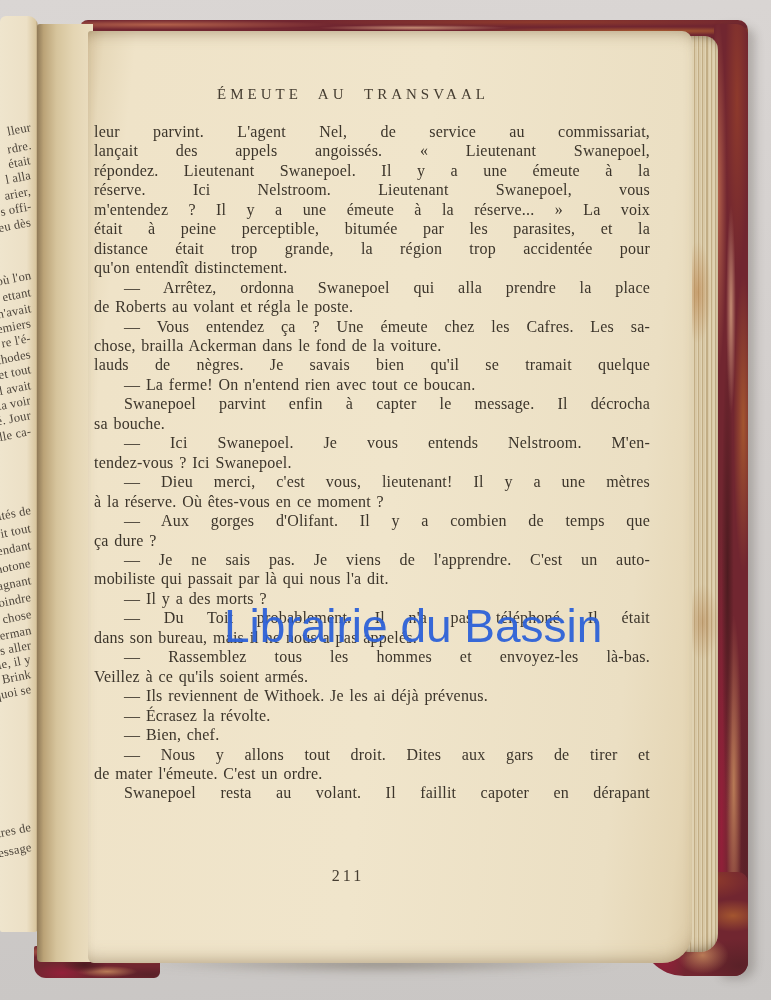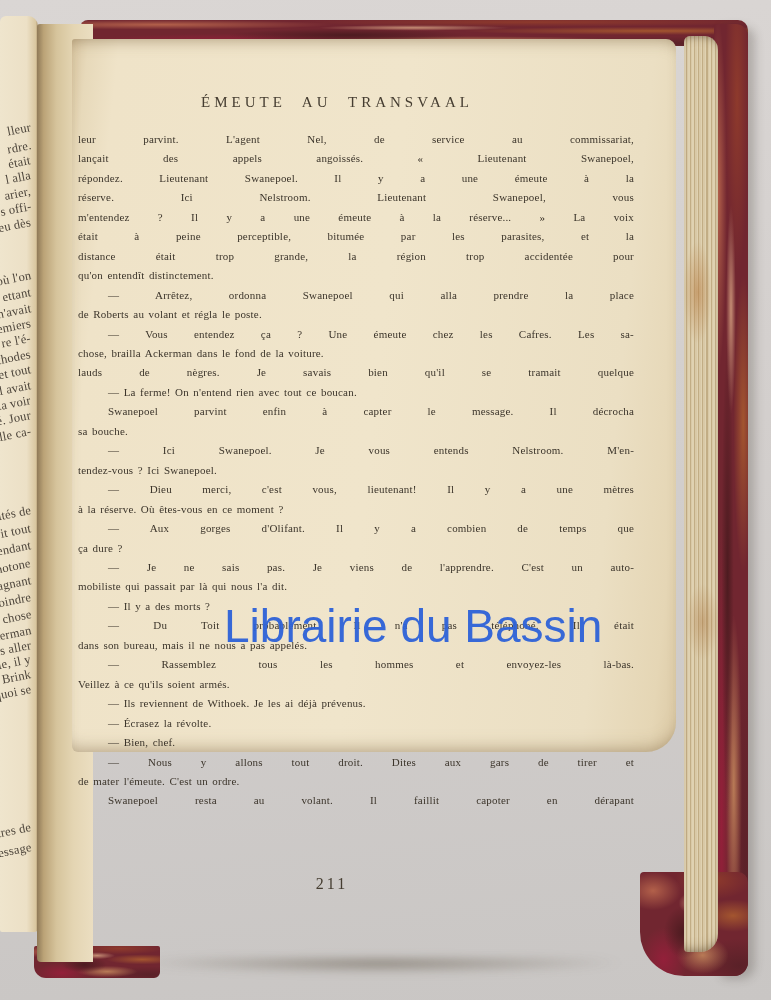--- a/index.html
+++ b/index.html
@@ -45,28 +45,28 @@
     border-radius:3px 0 0 4px;}
   
   .fore-edge{position:absolute;left:684px;top:36px;width:34px;height:916px;z-index:2;
     background:
       radial-gradient(ellipse 60% 8% at 40% 28%, rgba(182,122,62,.55), rgba(182,122,62,0) 70%),
       radial-gradient(ellipse 70% 6% at 55% 64%, rgba(170,115,60,.4), rgba(170,115,60,0) 70%),
       repeating-linear-gradient(90deg,#e0d2b2 0 1.5px,#c2ad85 1.5px 2.6px,#d9c9a7 2.6px 4.2px);
     border-radius:6px 14px 18px 4px;
     box-shadow:inset 0 8px 10px -8px rgba(90,70,45,.7), inset 0 -10px 12px -9px rgba(90,70,45,.7);}
   
-  .main-page{position:absolute;left:72px;top:31px;width:604px;height:713px;z-index:3;
+  .main-page{position:absolute;left:88px;top:31px;width:604px;height:932px;z-index:3;
     background:linear-gradient(96deg,#d9c6a2 0%,#e7d9ba 2.5%,#efe3c8 7%,#f0e5cb 50%,#ebdfc3 86%,#e5d6b5 96%,#dccaa6 100%);
     border-radius:3px 10px 30px 6px;
-    box-shadow:inset 0 12px 16px -12px rgba(120,95,60,.6), inset 0 -14px 18px -13px rgba(120,95,60,.55);margin-top:8px;}
+    box-shadow:inset 0 12px 16px -12px rgba(120,95,60,.6), inset 0 -14px 18px -13px rgba(120,95,60,.55);}
   .running-head{position:absolute;left:0;top:55px;width:530px;text-align:center;
     font-size:15px;letter-spacing:4px;word-spacing:9px;color:#453d31;}
   .text-block{position:absolute;left:6px;top:91px;width:556px;color:#3c352b;}
-  .line{font-size:11px;line-height:19.45px;text-align:justify;text-align-last:justify;
+  .line{font-size:16px;line-height:19.45px;text-align:justify;text-align-last:justify;
     letter-spacing:.2px;word-spacing:1.5px;}
   .line.ind{padding-left:30px;}
   .line.end{text-align-last:left;}
   .page-number{position:absolute;left:0;top:836px;width:520px;text-align:center;
     font-size:16px;letter-spacing:3px;color:#453d31;}
   
   .watermark{position:absolute;left:224px;top:603px;z-index:5;
     font-family:"Liberation Sans","DejaVu Sans",sans-serif;
     font-size:46px;font-weight:400;letter-spacing:0;line-height:1;opacity:.95;}
 </style>

